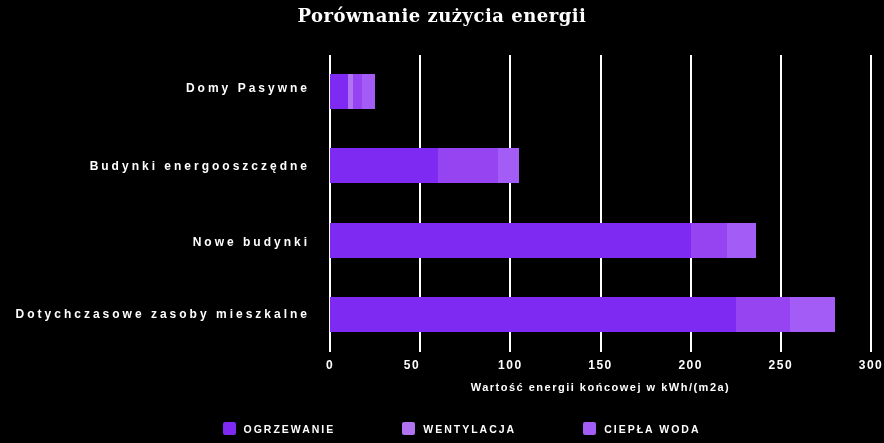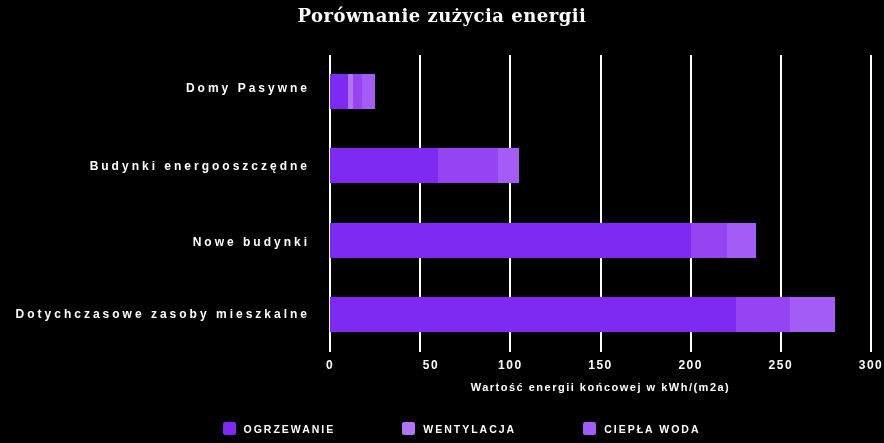--- a/index.html
+++ b/index.html
@@ -63,21 +63,21 @@
       </div>
     </div>
   <div id="ylabels">
       <div class="ylabel" style="top: 88px;">Domy Pasywne</div>
       <div class="ylabel" style="top: 165.83px;">Budynki energooszczędne</div>
       <div class="ylabel" style="top: 242px; padding-left: 44px;">Nowe budynki</div>
       <div class="ylabel" style="top: 314.49px;">Dotychczasowe zasoby mieszkalne</div>
     </div>
   <div id="xticks">
       <div class="xtick" style="left: 330px;">0</div>
-      <div class="xtick" style="left: 431px;">50</div>
+      <div class="xtick" style="left: 412px;">50</div>
       <div class="xtick" style="left: 510.333px;">100</div>
       <div class="xtick" style="left: 600.5px;">150</div>
       <div class="xtick" style="left: 690.667px;">200</div>
       <div class="xtick" style="left: 780.833px;">250</div>
       <div class="xtick" style="left: 871px;">300</div>
     </div>
   <div class="xlabel">Wartość energii końcowej w kWh/(m2a)</div>
   <div class="legend" id="legend">
       <div class="legend-item">
         <div class="swatch" style="background: rgb(126, 42, 242);"></div>

